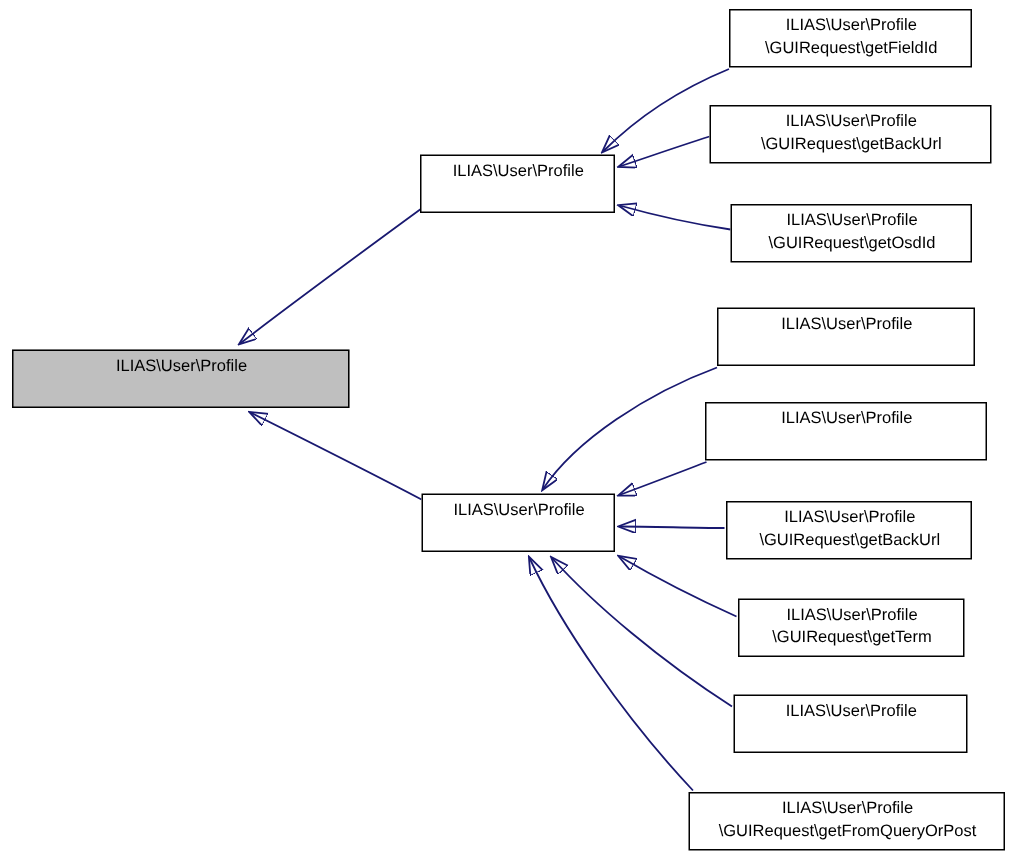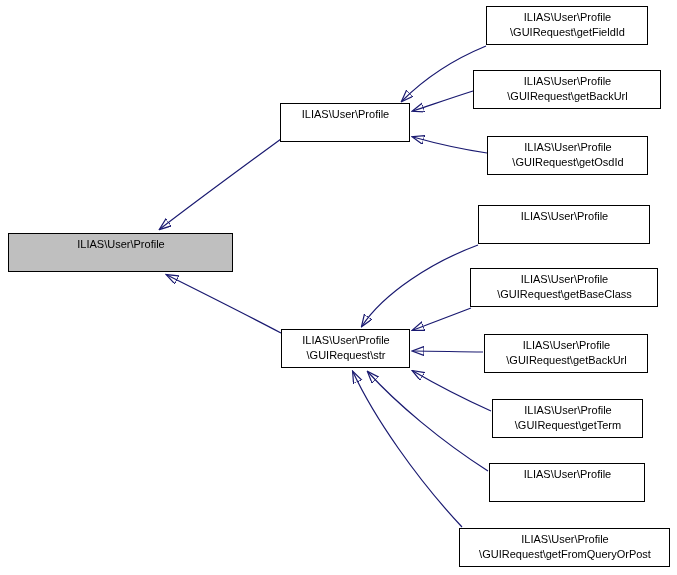--- a/index.html
+++ b/index.html
@@ -84,21 +84,20 @@
   <div id="n-main" class="node highlight">
     <span>ILIAS\User\Profile</span>
   </div>
 
   <div id="n-int" class="node">
     <span>ILIAS\User\Profile</span>
   </div>
 
   <div id="n-str" class="node">
     <span>ILIAS\User\Profile</span>
-    <span>\GUIRequest\str</span>
   </div>
 
   <div id="n-getUserId" class="node">
     <span>ILIAS\User\Profile</span>
     <span>\GUIRequest\getFieldId</span>
   </div>
 
   <div id="n-getPrompted" class="node">
     <span>ILIAS\User\Profile</span>
     <span>\GUIRequest\getBackUrl</span>
@@ -108,21 +107,20 @@
     <span>ILIAS\User\Profile</span>
     <span>\GUIRequest\getOsdId</span>
   </div>
 
   <div id="n-getBackUrl" class="node">
     <span>ILIAS\User\Profile</span>
   </div>
 
   <div id="n-getBaseClass" class="node">
     <span>ILIAS\User\Profile</span>
-    <span>\GUIRequest\getBaseClass</span>
   </div>
 
   <div id="n-getFieldId" class="node">
     <span>ILIAS\User\Profile</span>
     <span>\GUIRequest\getBackUrl</span>
   </div>
 
   <div id="n-getTerm" class="node">
     <span>ILIAS\User\Profile</span>
     <span>\GUIRequest\getTerm</span>

